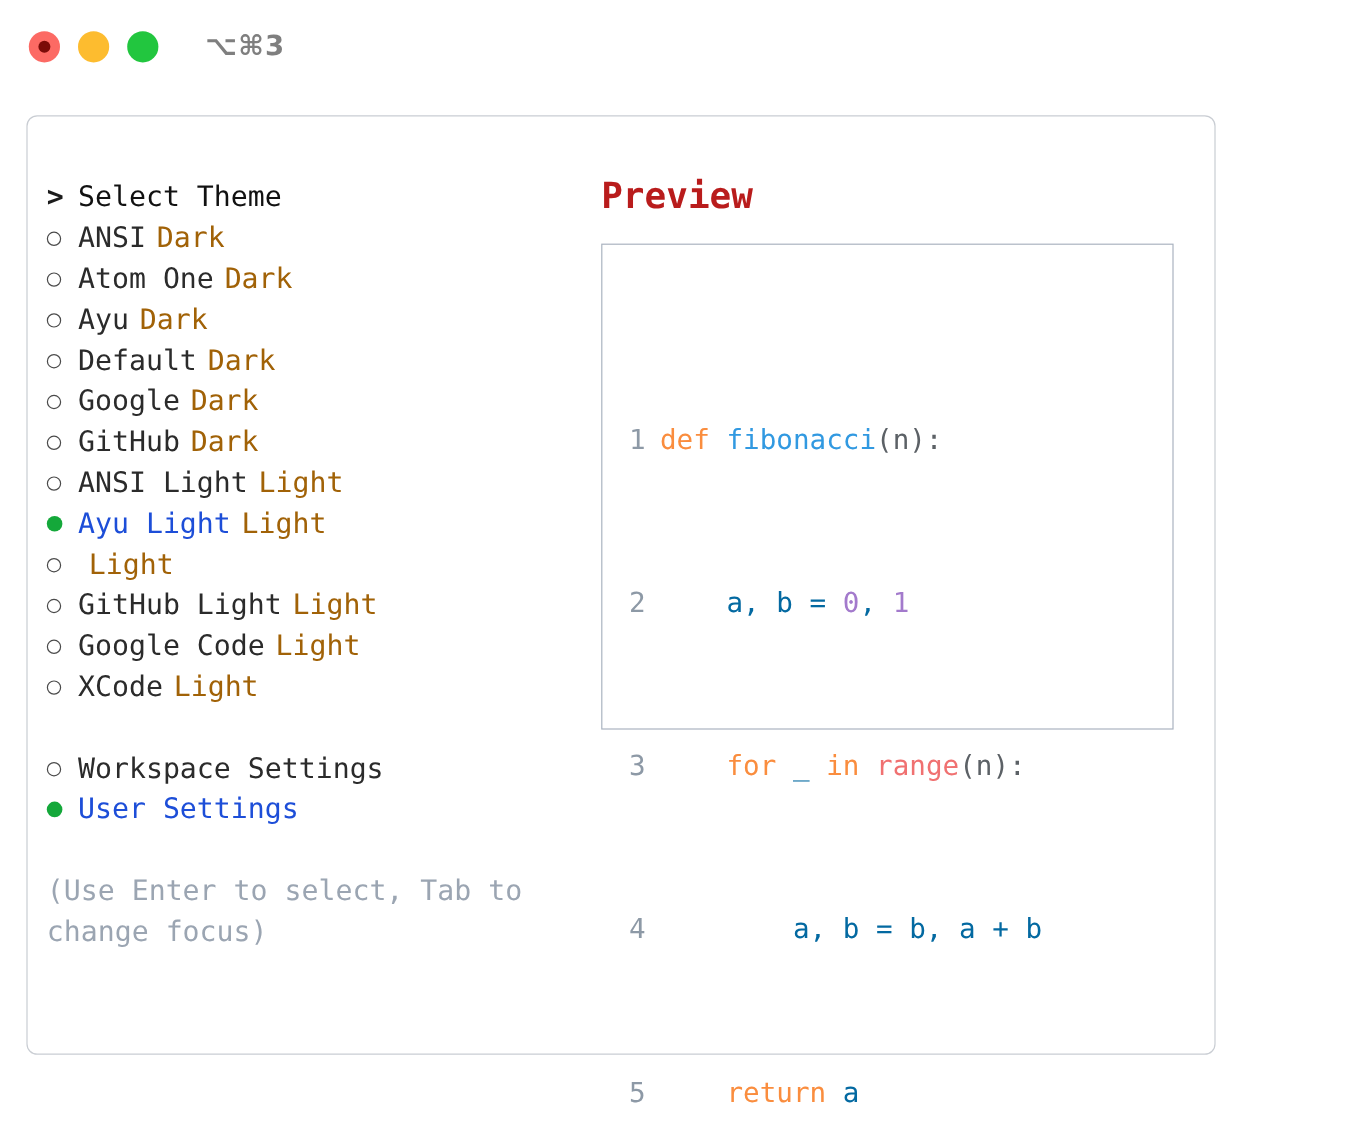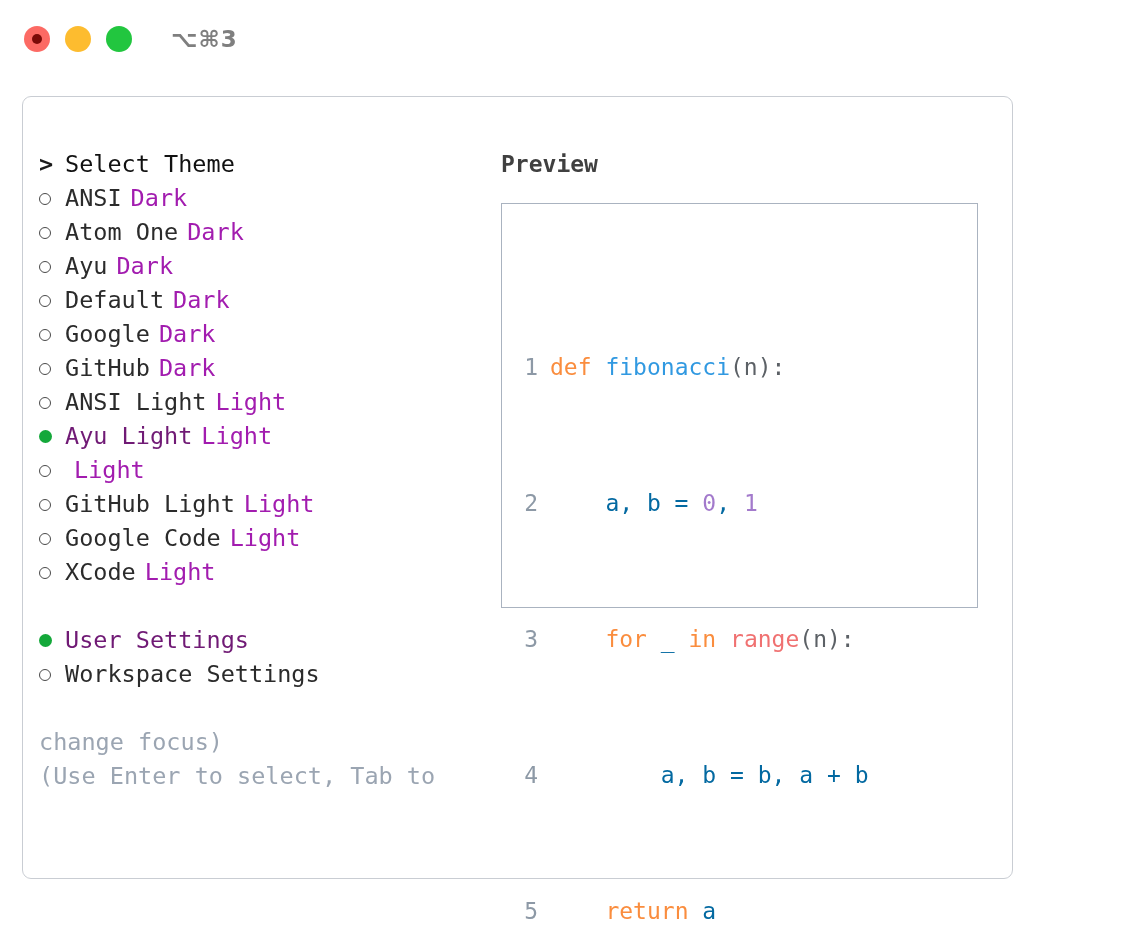--- a/index.html
+++ b/index.html
@@ -131,23 +131,23 @@
     box-sizing: border-box;
     vertical-align: 1px;
   }
 
   .section-title {
     font-weight: 400;
     color: #111111;
     letter-spacing: 0px;
   }
   .row-label { color: #2b2b2b; }
-  .row-label.selected { color: #701a75; }
+  .row-label.selected { color: #1d4ed8; }
   .row-badge {
-    color: #a21caf;
+    color: #a16207;
     margin-left: 9px;
   }
 
   .spacer-sm { height: 34px; }
   .spacer-md { height: 34px; }
 
   .hint {
     color: #9ba5b2;
     font-size: 23.5px;
     line-height: 34px;
@@ -156,24 +156,24 @@
 
   
   .right-col {
     position: absolute;
     left: 478px;
     top: 50px;
     width: 500px;
   }
 
   .preview-heading {
-    font-size: 23px;
+    font-size: 30px;
     line-height: 34px;
     font-weight: 700;
-    color: #404040;
+    color: #b91c1c;
     white-space: pre;
   }
 
   .preview-box {
     position: absolute;
     left: 0px;
     top: 56px;
     width: 477px;
     height: 405px;
     border: 1.6px solid #aab3c0;
@@ -305,34 +305,34 @@
         <div class="list-row">
           <span class="marker"><span class="bullet-hollow"></span></span>
           <span class="row-label">XCode</span>
           <span class="row-badge">Light</span>
         </div>
 
         <div class="spacer-sm"></div>
 
 
         <div class="list-row">
+          <span class="marker"><span class="bullet-hollow"></span></span>
+          <span class="row-label">Workspace Settings</span>
+        </div>
+
+        <div class="list-row">
           <span class="marker"><span class="bullet-filled"></span></span>
           <span class="row-label selected">User Settings</span>
         </div>
 
-        <div class="list-row">
-          <span class="marker"><span class="bullet-hollow"></span></span>
-          <span class="row-label">Workspace Settings</span>
-        </div>
-
         <div class="spacer-md"></div>
 
         <div class="hint">
+          <div>(Use Enter to select, Tab to</div>
           <div>change focus)</div>
-          <div>(Use Enter to select, Tab to</div>
         </div>
 
       </div>
 
       <div class="right-col">
 
         <div class="preview-heading">Preview</div>
 
         <div class="preview-box">
           <div class="code-area">

